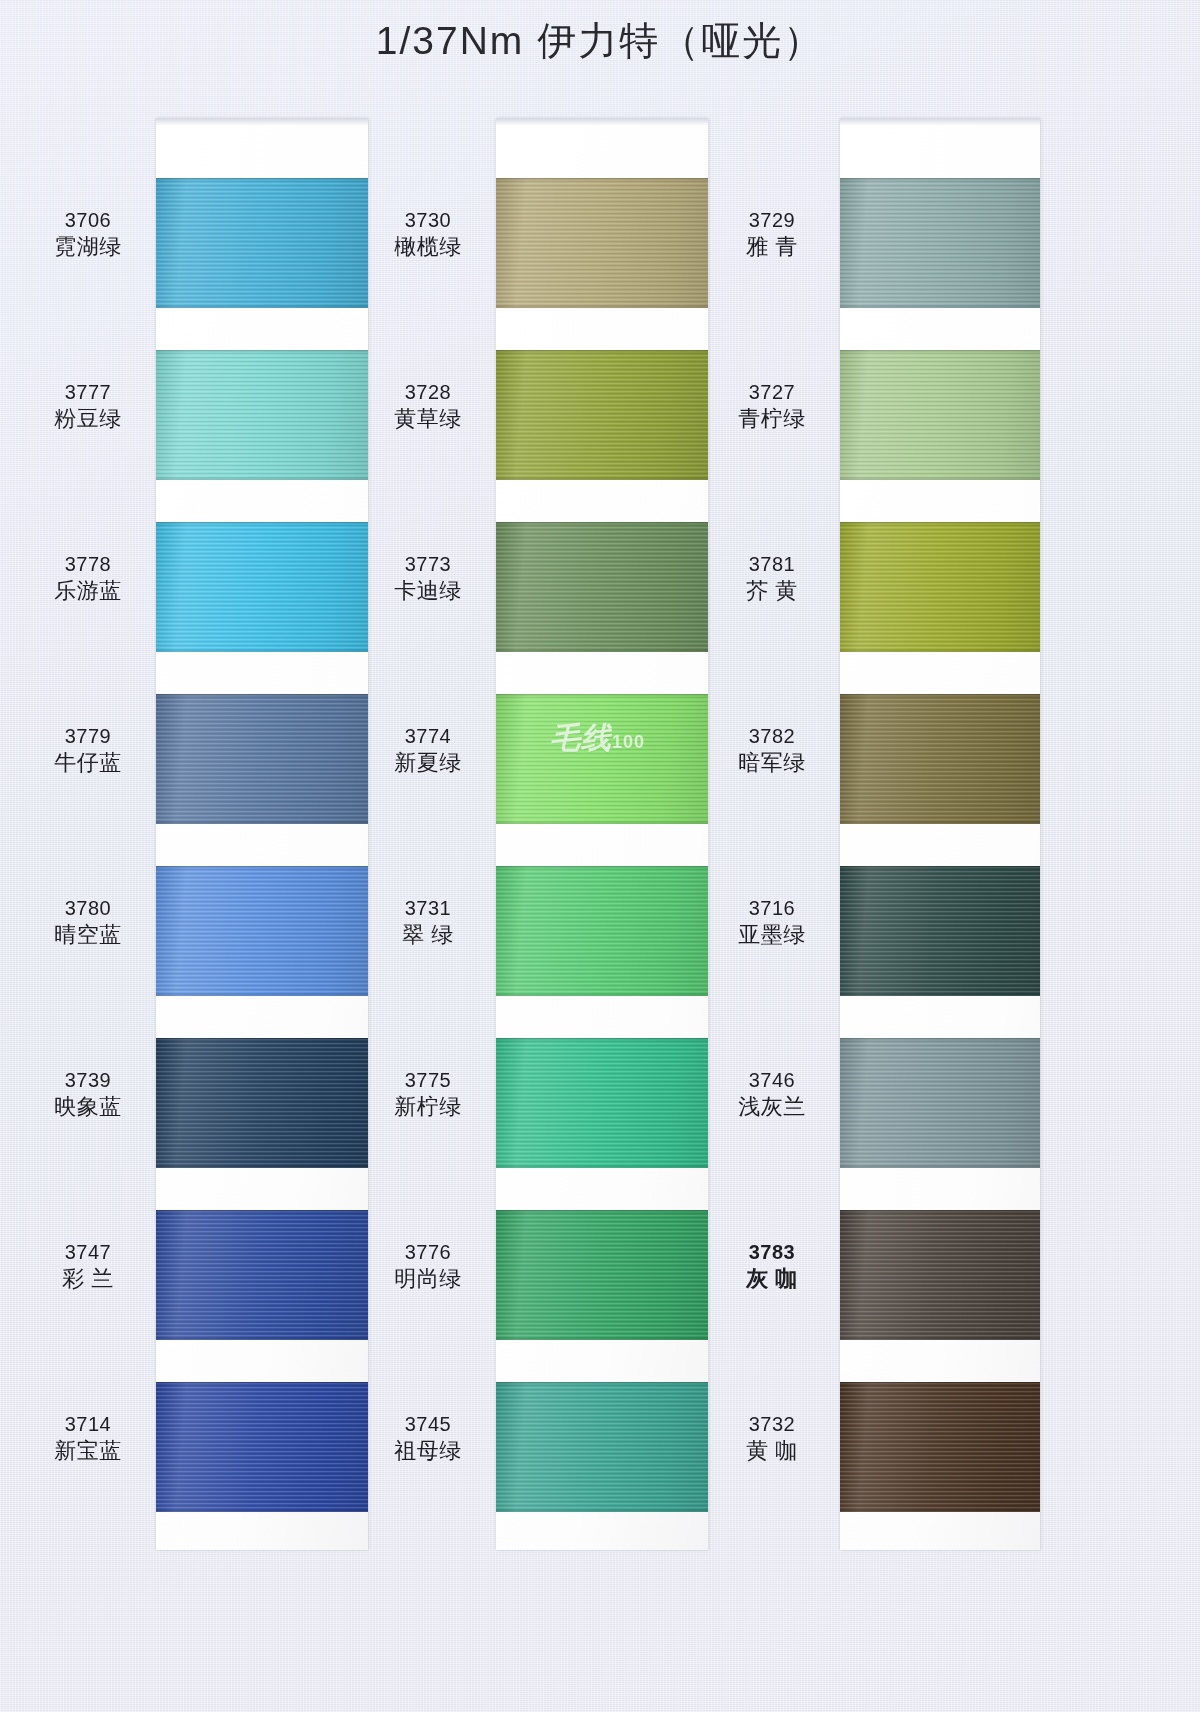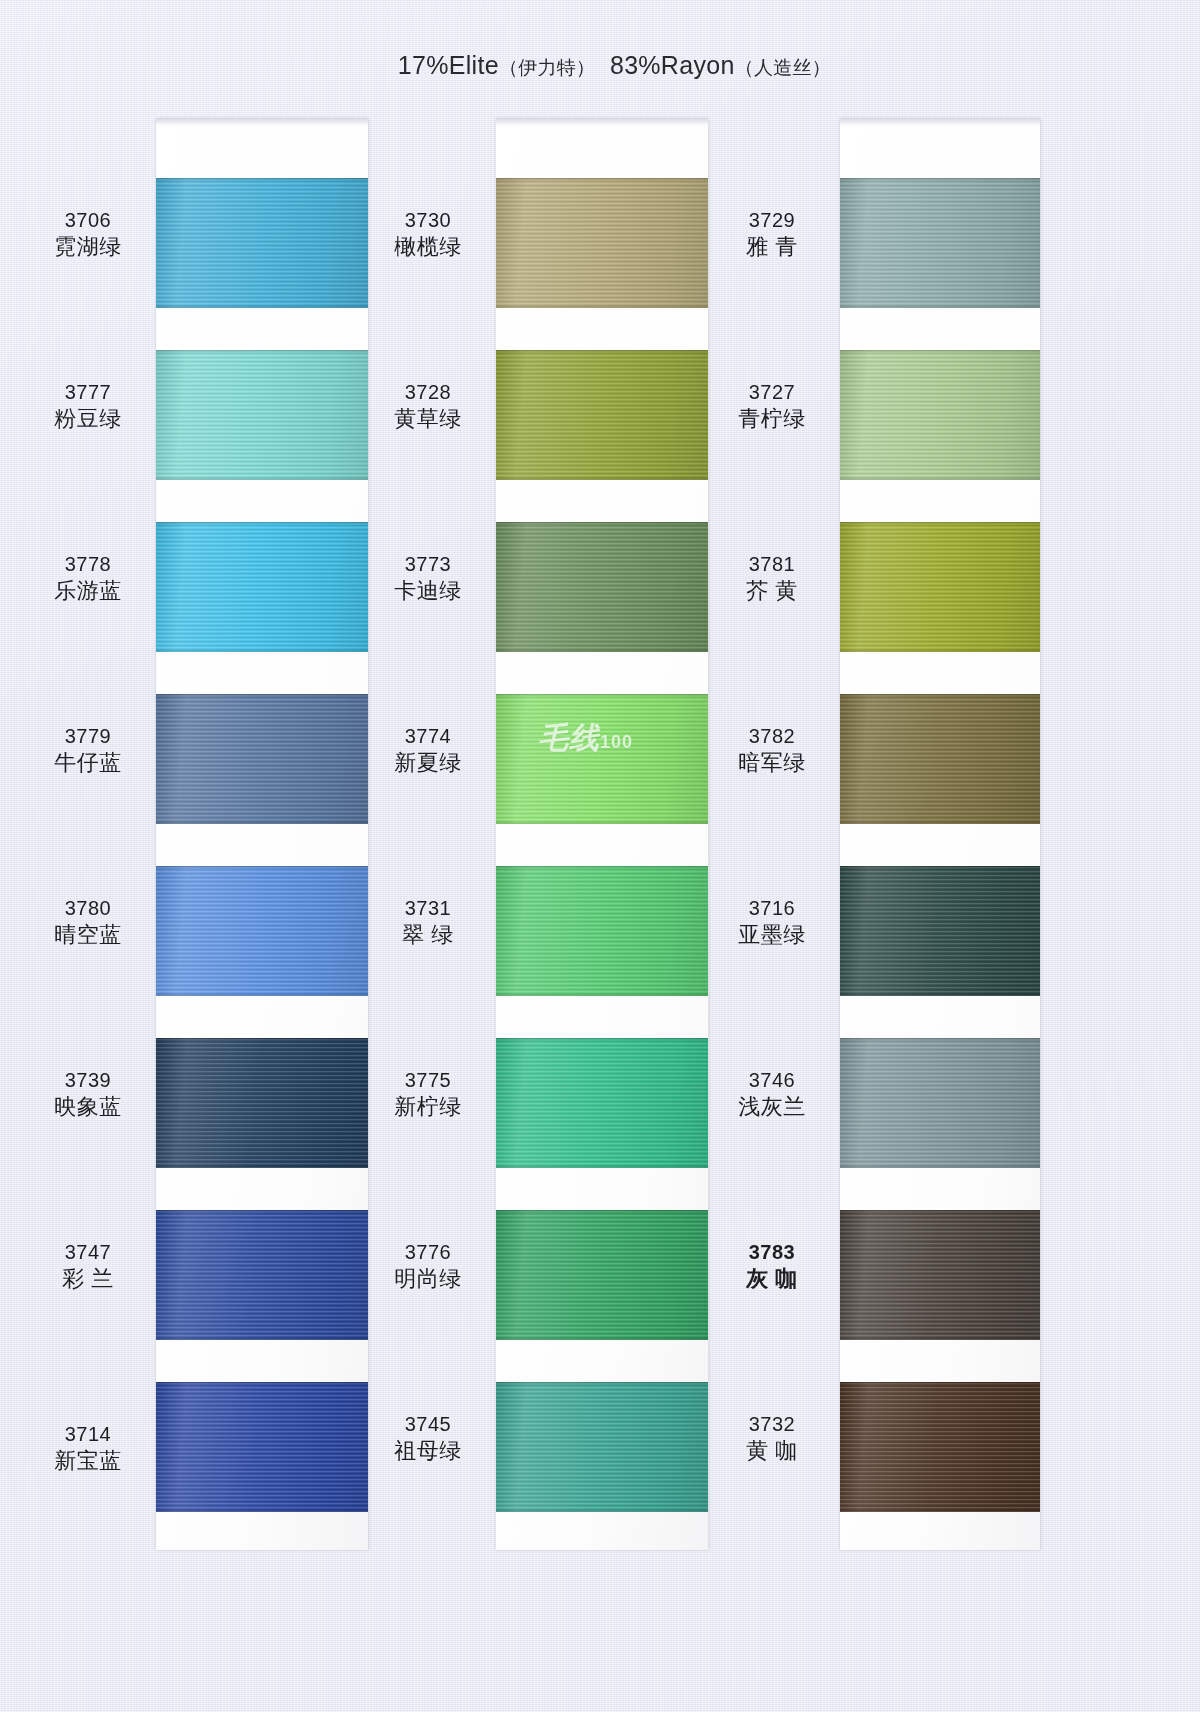--- a/index.html
+++ b/index.html
@@ -173,23 +173,21 @@
     white-space: nowrap;
   }
   .watermark .wm-sub { font-size: 18px; font-style: normal; font-weight: bold; }
 </style>
 </head>
 <body>
 
 <div class="paper-texture"></div>
 
 <div class="header">
-  <div class="subtitle">
-    <span>17%Elite</span><span class="small">（伊力特）</span>&nbsp;&nbsp;<span>83%Rayon</span><span class="small">（人造丝）</span>
-  </div>
+  <div class="title">1/37Nm 伊力特（哑光）</div>
 </div>
 
 <div class="board" id="board">
     <div class="column col-1">
       <div class="strip">
         <div class="strip-top-notch"></div>
         <div class="swatch-list">
           <div class="swatch" title="3706 霓湖绿" style="top: 60px; height: 130px;">
             <div class="fill" style="background: rgb(69, 176, 216);"></div>
             <div class="threads"></div>
@@ -269,21 +267,21 @@
         <div class="name">晴空蓝</div>
       </div>
       <div class="label" style="top: 950px;">
         <div class="code">3739</div>
         <div class="name">映象蓝</div>
       </div>
       <div class="label" style="top: 1122px;">
         <div class="code">3747</div>
         <div class="name">彩 兰</div>
       </div>
-      <div class="label" style="top: 1294px; margin-top: 10px;">
+      <div class="label" style="top: 1294px;">
         <div class="code">3714</div>
         <div class="name">新宝蓝</div>
       </div>
     </div>
     <div class="column col-2">
       <div class="strip">
         <div class="strip-top-notch"></div>
         <div class="swatch-list">
           <div class="swatch" title="3730 橄榄绿" style="top: 60px; height: 130px;">
             <div class="fill" style="background: rgb(179, 168, 120);"></div>
@@ -466,13 +464,13 @@
         <div class="code">3783</div>
         <div class="name">灰 咖</div>
       </div>
       <div class="label" style="top: 1294px;">
         <div class="code">3732</div>
         <div class="name">黄 咖</div>
       </div>
     </div>
   </div>
 
-<div class="watermark" style="left: 538px; top: 718px;"><span>毛线</span><span class="wm-sub">100</span></div>
+<div class="watermark" style="left: 550px; top: 718px;"><span>毛线</span><span class="wm-sub">100</span></div>
 
 </body></html>

